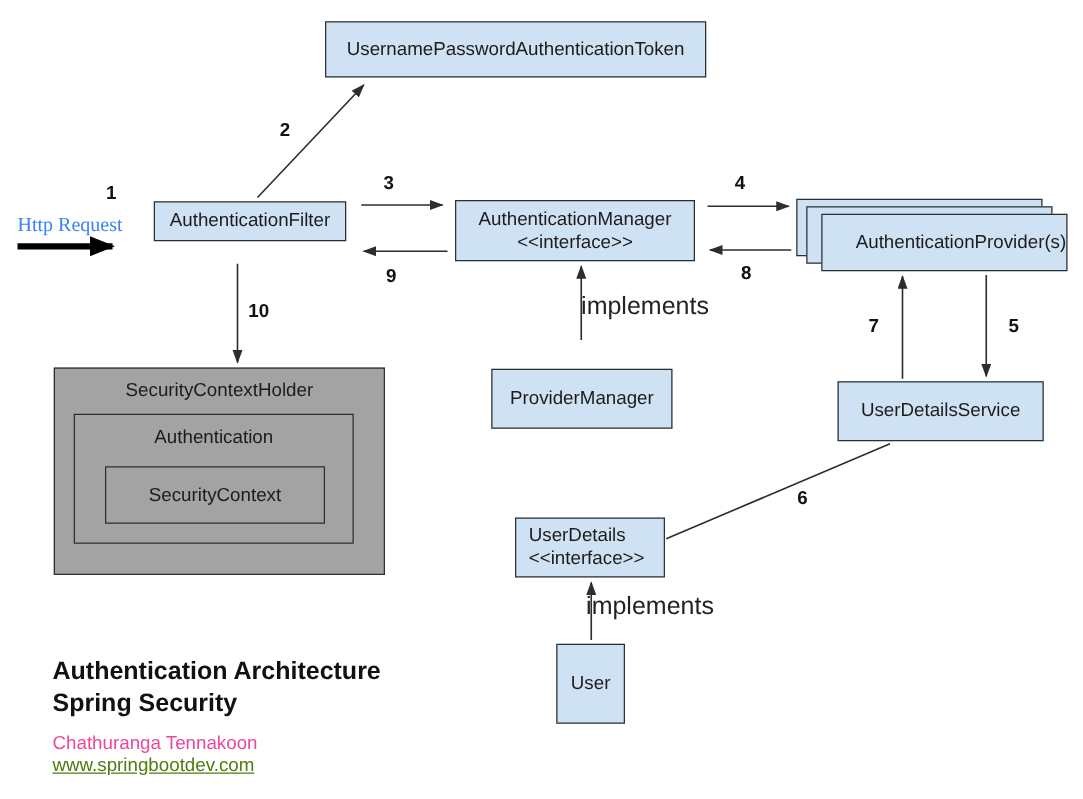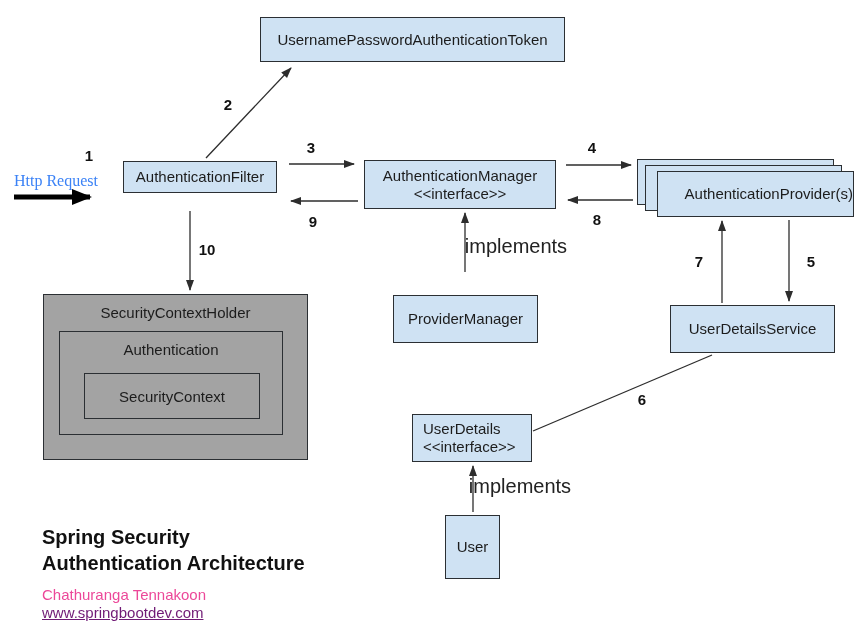--- a/index.html
+++ b/index.html
@@ -31,21 +31,21 @@
   }
   .http-label{
     position:absolute;left:14px;top:172px;font-size:16px;color:#3b82f6;white-space:nowrap;font-family:Liberation Serif, serif;
   }
   .footer-title{
     position:absolute;left:42px;top:524px;font-size:20px;line-height:26px;
     font-weight:bold;color:#111;
   }
   .footer-author{position:absolute;left:42px;top:586px;font-size:15px;color:#ec4899;}
   .footer-link{position:absolute;left:42px;top:604px;font-size:15px;}
-  .footer-link a{color:#701a75;text-decoration:underline;}
+  .footer-link a{color:#4d7c0f;text-decoration:underline;}
 </style>
 </head>
 <body>
 
 <div class="canvas">
 
   <svg class="edges">
     <defs>
       <marker id="arr" markerUnits="userSpaceOnUse" markerWidth="12" markerHeight="10" refX="10" refY="4" orient="auto">
         <path d="M0,0 L11,4 L0,8 z" fill="#2d2d2d"></path>
@@ -136,21 +136,21 @@
   <span class="edge-label" style="left:597px;top:219px;">8</span>
   <span class="edge-label" style="left:313px;top:221px;">9</span>
   <span class="edge-label" style="left:207px;top:249px;">10</span>
 
   <span class="free-label" style="left:516px;top:246px;">implements</span>
   <span class="free-label" style="left:520px;top:486px;">implements</span>
 
   <span class="http-label">Http Request</span>
 
   <div class="footer-title">
+    <div>Authentication Architecture</div>
     <div>Spring Security</div>
-    <div>Authentication Architecture</div>
   </div>
   <div class="footer-author">Chathuranga Tennakoon</div>
   <div class="footer-link">
     <a href="#">www.springbootdev.com</a>
   </div>
 
 </div>
 
 </body></html>

